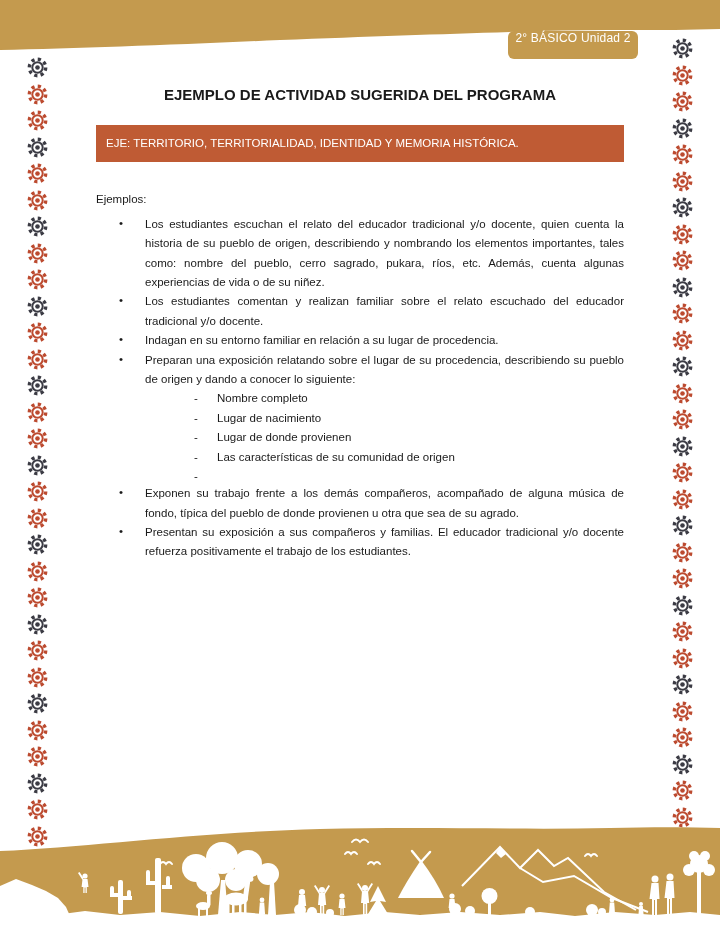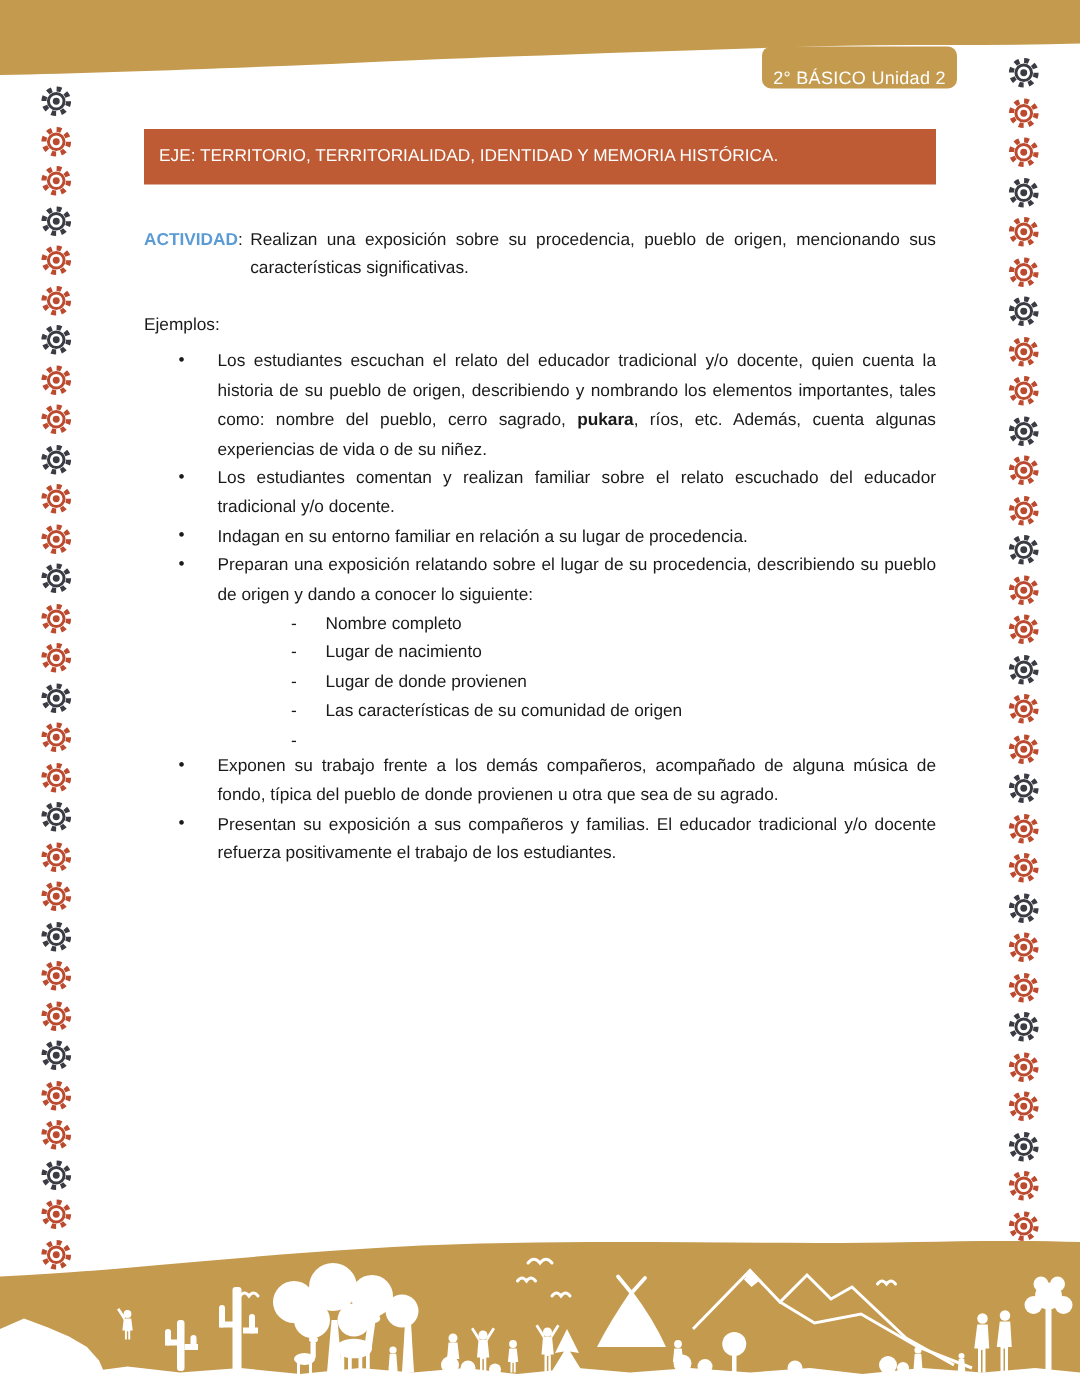--- a/index.html
+++ b/index.html
@@ -6,21 +6,21 @@
   .page {
     position:relative; width:720px; height:932px; margin:0 auto;
     background:#ffffff; overflow:hidden;
     font-family:"Liberation Sans", sans-serif; color:#1a1a1a;
   }
   
   .top-band { position:absolute; top:0; left:0; }
   .unit-badge {
     position:absolute; left:508px; top:31px; width:130px; height:28px;
     background:#C49A4E; border-radius:6px; color:#fff; font-size:12px;
-    display:flex; align-items:flex-end; justify-content:center; letter-spacing:.2px;
+    display:flex; align-items:flex-start; justify-content:center; letter-spacing:.2px;
   }
   
   .ornament-col { position:absolute; width:21px; display:flex; flex-direction:column; gap:5.5px; }
   .ornament-col.left  { left:27px;  top:57px; }
   .ornament-col.right { left:672px; top:38px; }
   .ornament-col svg { display:block; }
   
   .content { position:absolute; left:96px; top:86px; width:528px; font-size:11.5px; line-height:1.69; }
   .title { margin:0 0 22px 0; font-size:15px; font-weight:bold; text-align:center; line-height:1.15; }
   .eje-banner {
@@ -31,21 +31,21 @@
   .activity-row { display:flex; margin:0 0 18px 0; }
   .activity-label { color:#5B9BD5; font-weight:bold; white-space:nowrap; }
   .activity-colon { color:#1a1a1a; }
   .activity-text { flex:1; margin-left:5px; text-align:justify; }
   .examples-heading { margin:0 0 5px 0; }
   ul.bullets, ul.subs { list-style:none; margin:0; padding:0; }
   li.bullet { position:relative; padding-left:49px; text-align:justify; }
   .bullet-marker { position:absolute; left:23px; top:-1px; }
   li.sub { position:relative; padding-left:72px; }
   .sub-marker { position:absolute; left:49px; top:0; }
-  .bold { font-weight:bold; }
+  .bold { font-weight:normal; }
   .group-gap { height:17px; }
   
   .bottom-scene { position:absolute; left:0; bottom:0; display:block; }
 </style>
 </head>
 <body>
 
 <div class="page">
 
   <svg class="top-band" width="720" height="64" viewBox="0 0 720 64" aria-hidden="true">
@@ -354,30 +354,26 @@
   <circle cx="10.5" cy="10.5" r="2.3" fill="#BC4A2F"></circle>
       </svg>
       <svg width="21" height="21" viewBox="0 0 21 21">
   <circle cx="10.5" cy="10.5" r="8.2" fill="none" stroke="#BC4A2F" stroke-width="3.4" stroke-dasharray="3.2 3.24"></circle>
   <circle cx="10.5" cy="10.5" r="5.2" fill="none" stroke="#BC4A2F" stroke-width="2"></circle>
   <circle cx="10.5" cy="10.5" r="2.3" fill="#BC4A2F"></circle>
       </svg>
     </div>
 
   <div class="content">
+    <h1 class="title">EJEMPLO DE ACTIVIDAD SUGERIDA DEL PROGRAMA</h1>
 
     <div class="eje-banner">
       <span>EJE: TERRITORIO, TERRITORIALIDAD, IDENTIDAD Y MEMORIA HISTÓRICA.</span>
     </div>
 
-    <div class="activity-row">
-      <span class="activity-label">ACTIVIDAD</span>
-        <span class="activity-colon">:</span>
-      <span class="activity-text">Realizan una exposición sobre su procedencia, pueblo de origen, mencionando sus características significativas.</span>
-    </div>
 
     <p class="examples-heading">Ejemplos:</p>
 
     <ul class="bullets">
       <li class="bullet">
         <span class="bullet-marker">•</span>
         <span>Los estudiantes escuchan el relato del educador tradicional y/o docente, quien cuenta la historia de su pueblo de origen, describiendo y nombrando los elementos importantes, tales como: nombre del pueblo, cerro sagrado, </span><span class="bold">pukara</span><span>, ríos, etc. Además, cuenta algunas experiencias de vida o de su niñez.</span>
       </li>
       <li class="bullet">
         <span class="bullet-marker">•</span>

